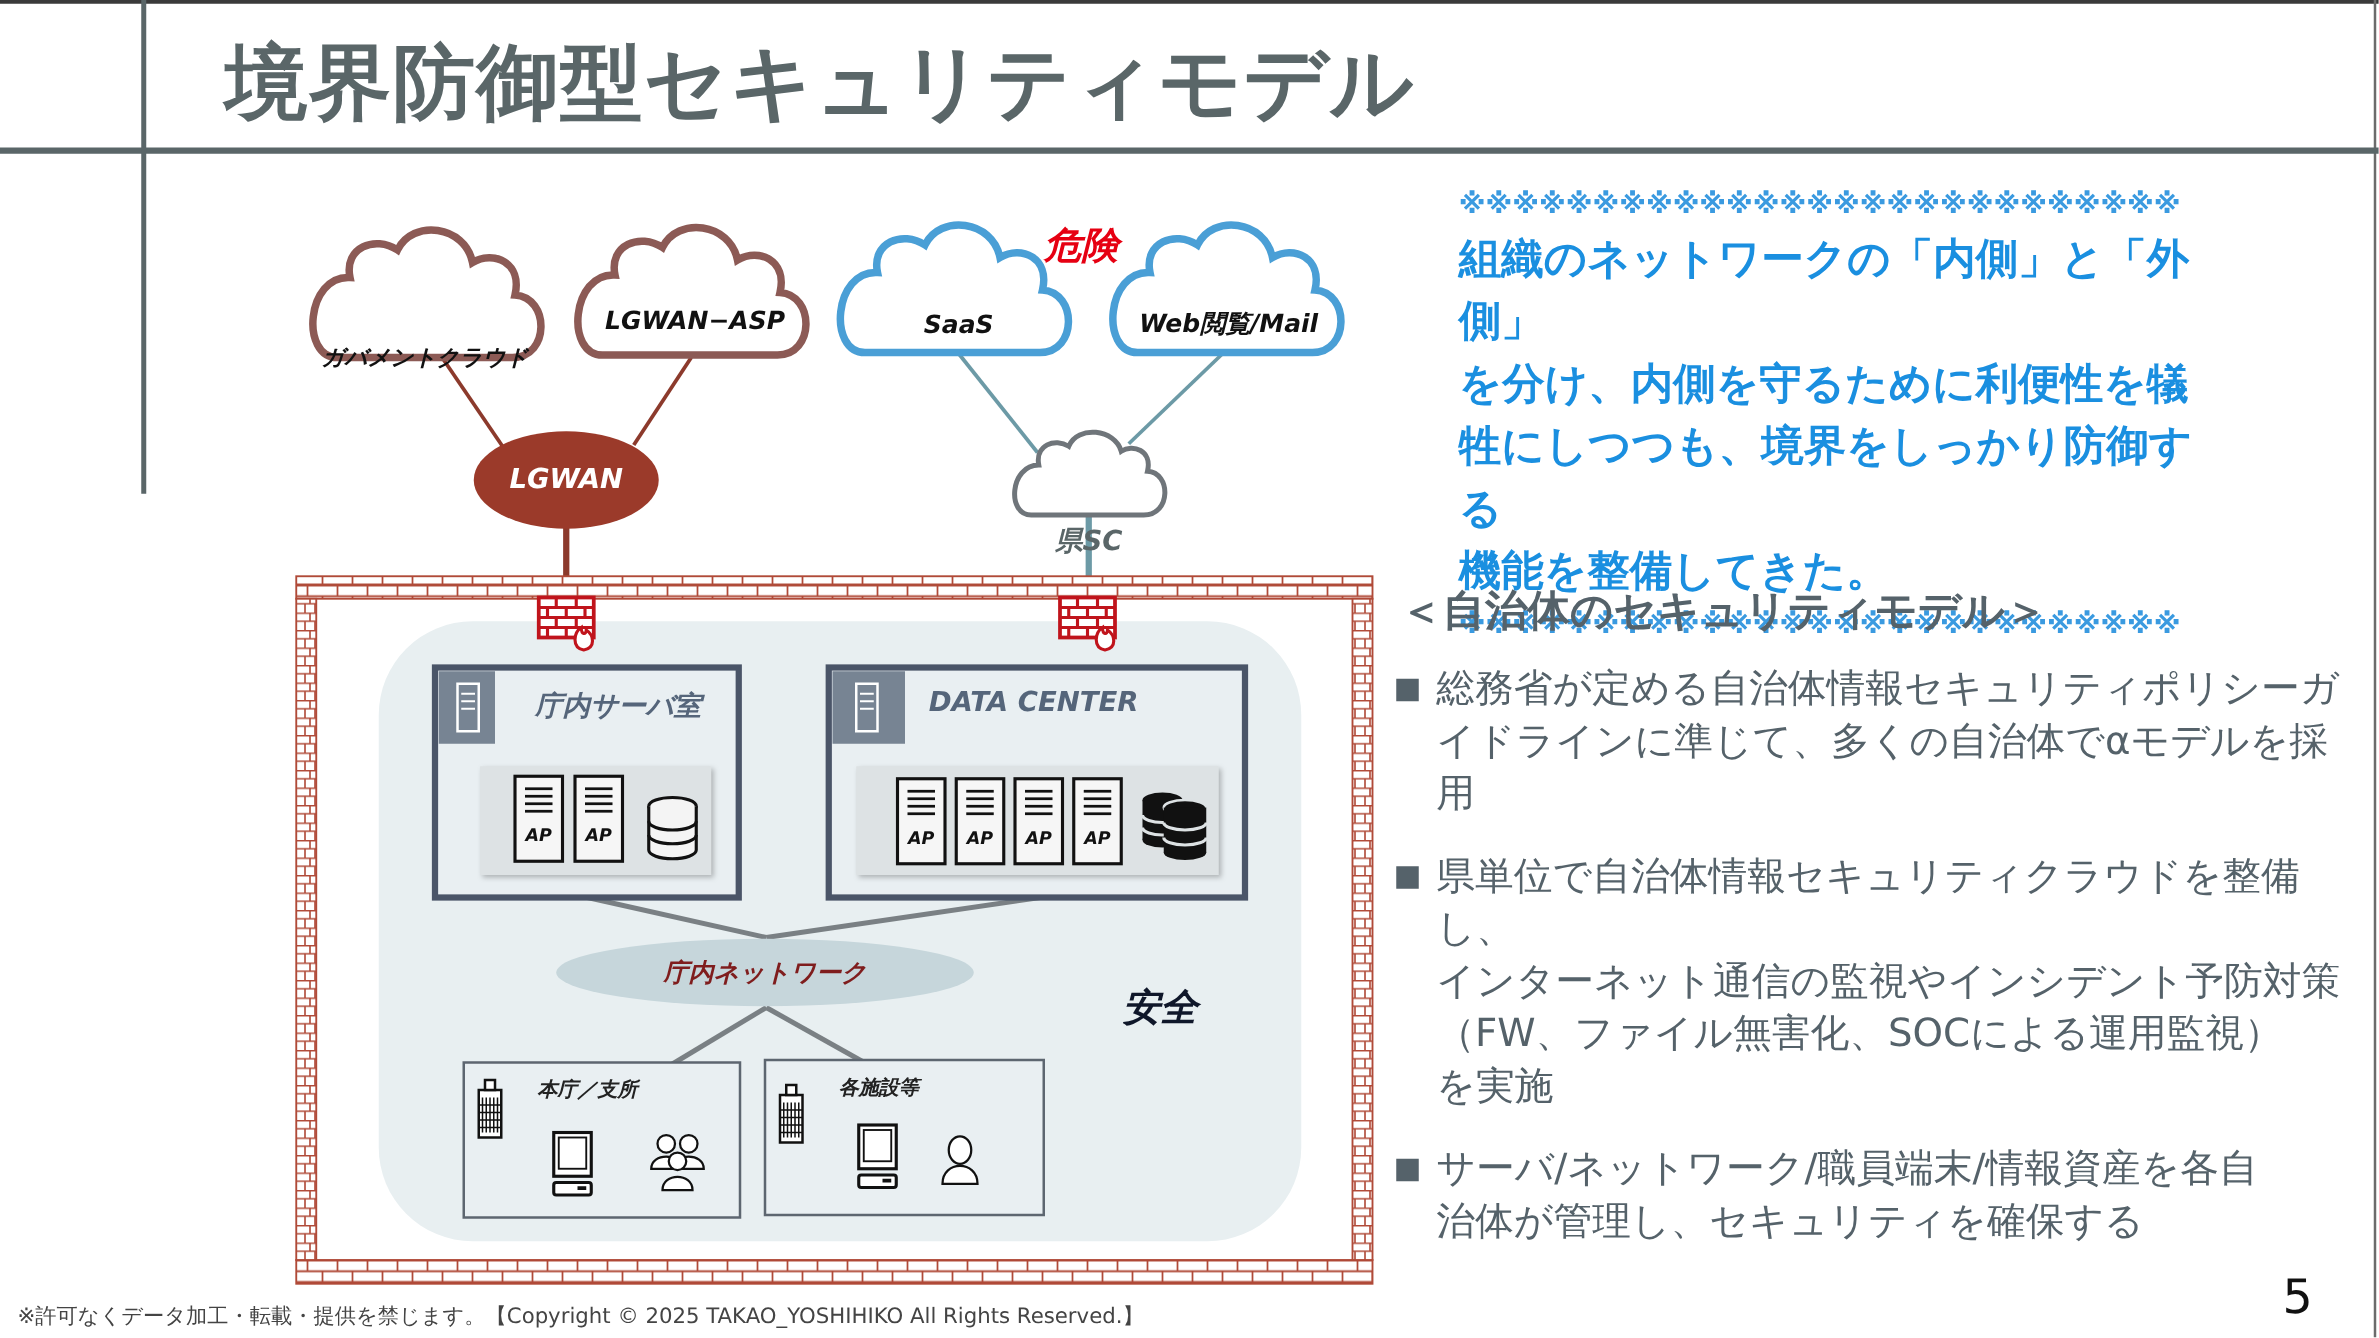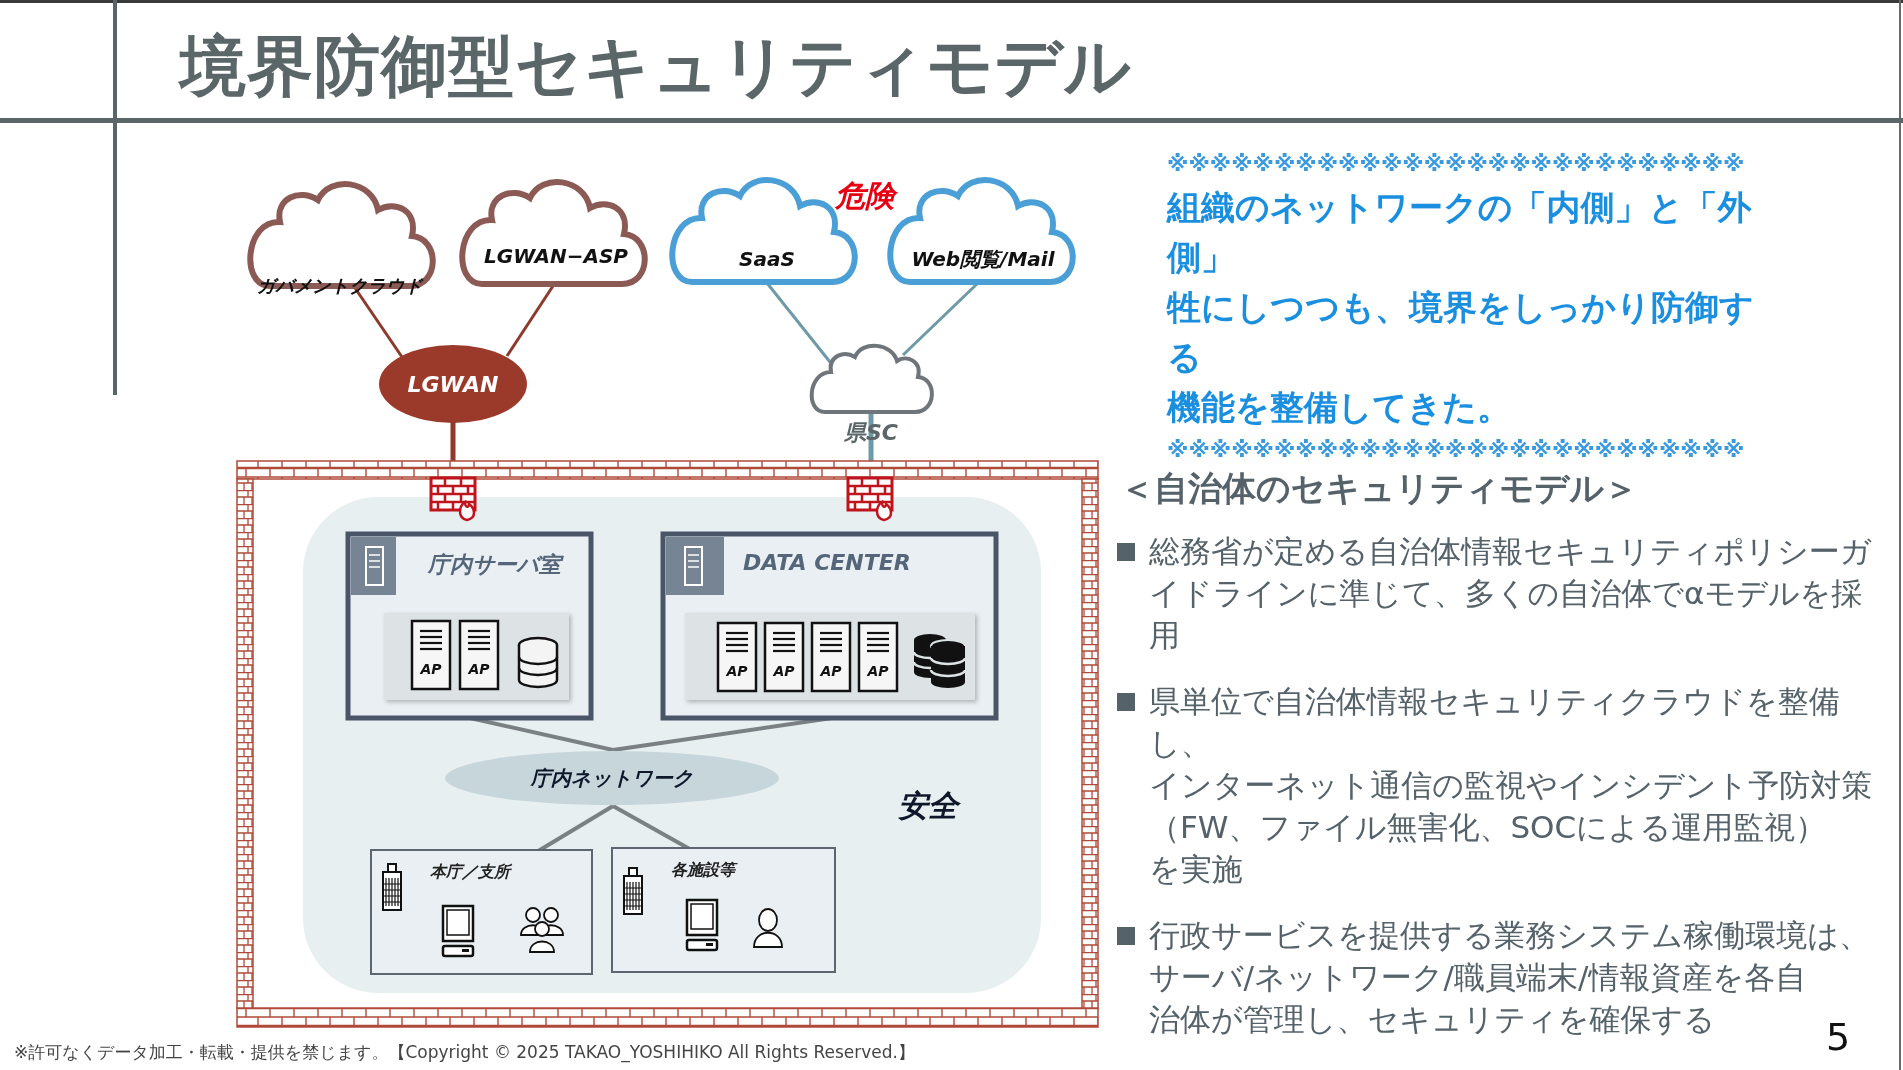--- a/index.html
+++ b/index.html
@@ -19,21 +19,21 @@
     letter-spacing: 1px; white-space: nowrap; line-height: 86px;
   }
   svg.diagram { position: absolute; left: 0; top: 0; }
   .lbl { position: absolute; white-space: nowrap; font-style: italic; }
   .cloud-label { font-weight: bold; color: #111; font-size: 20px; transform: translate(-50%, -50%); }
   .danger { left: 835px; top: 176px; font-size: 30px; font-weight: bold; color: #e60012; }
   .lgwan-label { font-weight: bold; color: #fff; font-size: 22px; transform: translate(-50%, -50%); }
   .pref-label { font-weight: bold; color: #5a6668; font-size: 22px; transform: translate(-50%, -50%); }
   .room-title { font-weight: bold; color: #55657a; font-size: 22px; }
   .ap-label { font-size: 14px; font-weight: bold; color: #111; transform: translateX(-50%); }
-  .net-label { font-size: 20px; font-weight: bold; color: #0f172a; transform: translate(-50%, -50%); }
+  .net-label { font-size: 20px; font-weight: bold; color: #7f1d1d; transform: translate(-50%, -50%); }
   .office-label { font-size: 16px; font-weight: bold; color: #222; }
   .safe { left: 898px; top: 786px; font-size: 30px; font-weight: bold; color: #0f172a; }
 
   .callout { left: 1167px; top: 150px; width: 620px; color: #1a8fe0; font-weight: bold; }
   .asterisks { font-size: 22px; letter-spacing: 0px; line-height: 28px; white-space: nowrap; color: #3a9ae0; }
   .callout-body { font-size: 34px; line-height: 50px; margin: 4px 0 4px 0; }
   .section-head { left: 1120px; top: 466px; font-size: 34px; font-weight: bold; color: #55626a; white-space: nowrap; }
   .bullets { left: 1117px; top: 530px; width: 760px; }
   .bullet { position: relative; padding-left: 32px; font-size: 31px; line-height: 42px; color: #55626a; margin-bottom: 24px; }
   .bullet .sq { position: absolute; left: 0; top: 13px; width: 18px; height: 18px; background: #55626a; }
@@ -251,20 +251,21 @@
 
 <div class="lbl net-label" style="left:612px;top:778px;">庁内ネットワーク</div>
 <div class="lbl office-label" style="left:430px;top:862px;">本庁／支所</div>
 <div class="lbl office-label" style="left:671px;top:860px;">各施設等</div>
 <div class="lbl safe">安全</div>
 
 <div class="abs callout">
   <div class="asterisks">※※※※※※※※※※※※※※※※※※※※※※※※※※※</div>
   <div class="callout-body">
     <div>組織のネットワークの「内側」と「外側」</div>
+    <div>を分け、内側を守るために利便性を犠</div>
     <div>牲にしつつも、境界をしっかり防御する</div>
     <div>機能を整備してきた。</div>
   </div>
   <div class="asterisks">※※※※※※※※※※※※※※※※※※※※※※※※※※※</div>
 </div>
 
 <div class="abs section-head">＜自治体のセキュリティモデル＞</div>
 <div class="abs bullets">
   <div class="bullet">
     <span class="sq"></span>
@@ -273,20 +274,19 @@
   </div>
   <div class="bullet">
     <span class="sq"></span>
     <div>県単位で自治体情報セキュリティクラウドを整備し、</div>
     <div>インターネット通信の監視やインシデント予防対策</div>
     <div>（FW、ファイル無害化、SOCによる運用監視）</div>
     <div>を実施</div>
   </div>
   <div class="bullet">
     <span class="sq"></span>
-    <div>行政サービスを提供する業務システム稼働環境は、</div>
     <div>サーバ/ネットワーク/職員端末/情報資産を各自</div>
     <div>治体が管理し、セキュリティを確保する</div>
   </div>
 </div>
 
 <div class="abs footer">※許可なくデータ加工・転載・提供を禁じます。【Copyright © 2025 TAKAO_YOSHIHIKO All Rights Reserved.】</div>
 <div class="abs page-num">5</div>
 
 </body></html>

